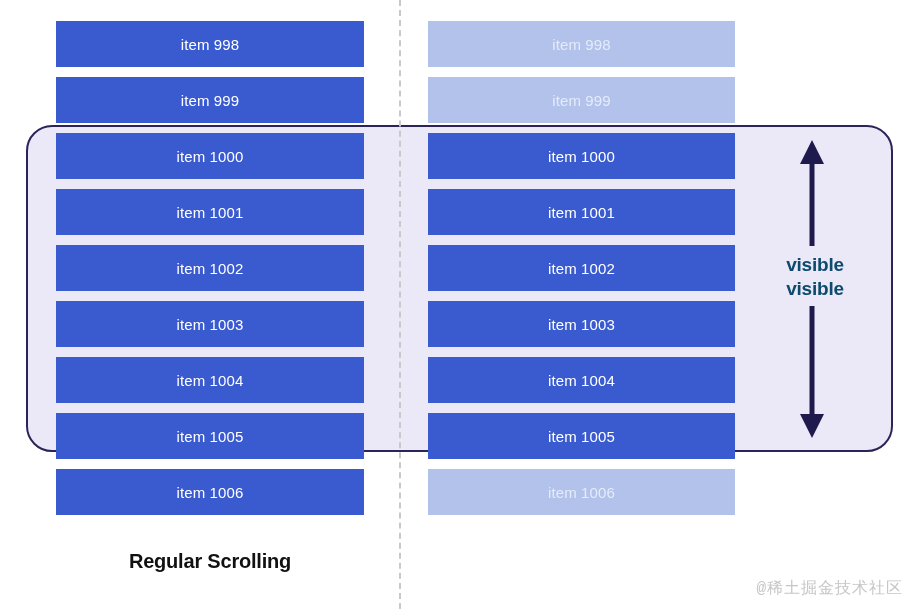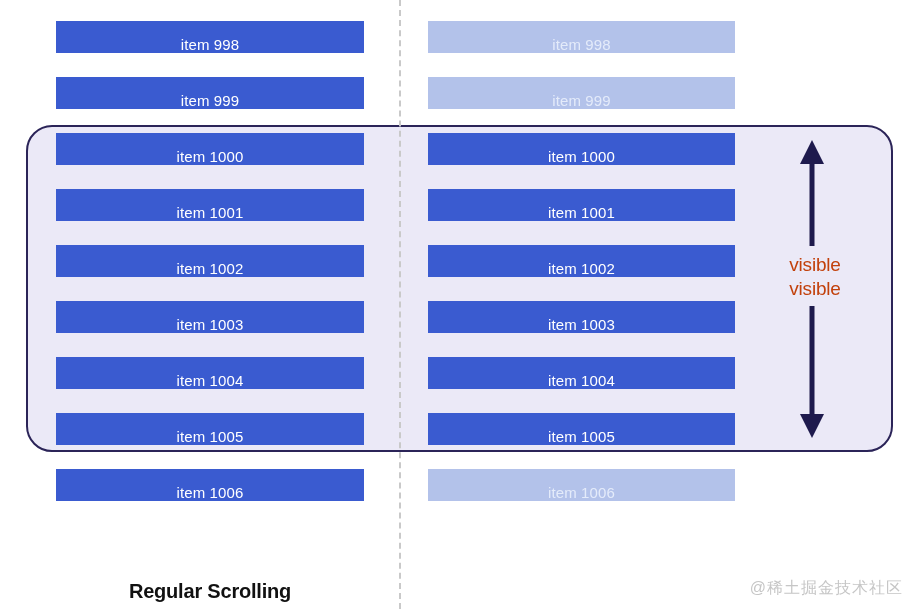--- a/index.html
+++ b/index.html
@@ -48,24 +48,24 @@
   .column {
     position: absolute;
     top: 0;
     width: 917px;
     height: 609px;
     pointer-events: none;
   }
 
   .item-bar {
     position: absolute;
-    height: 32px;
+    height: 46px;
     box-sizing: border-box;
     display: flex;
-    align-items: flex-end;
+    align-items: center;
     justify-content: center;
     color: #ffffff;
     font-size: 15px;
     font-weight: 400;
     letter-spacing: 0.1px;
     pointer-events: auto;
   }
 
   .col-left .item-bar {
     left: 56px;
@@ -97,51 +97,50 @@
     position: absolute;
     left: 0;
     top: 0;
   }
   .viewport-label {
     position: absolute;
     left: 0;
     top: 115px;
     width: 110px;
     text-align: center;
-    color: #c2410c;
+    color: #0c4a6e;
     font-size: 19px;
-    font-weight: normal;
+    font-weight: bold;
     line-height: 24px;
     letter-spacing: -0.2px;
     pointer-events: auto;
   }
 
   
   .caption {
     position: absolute;
     top: 550px;
     font-size: 20px;
     font-weight: bold;
     color: #111111;
     letter-spacing: -0.2px;
     text-align: center;
-    margin-top: 30px;
   }
   .caption-left  { left: 56px;  width: 308px; }
   .caption-right { left: 428px; width: 307px; }
 
   
   .watermark {
     position: absolute;
     right: 14px;
     bottom: 10px;
     font-size: 16px;
     color: #c6c6c6;
     letter-spacing: 1px;
-    font-family: Liberation Sans, sans-serif;
+    font-family: Liberation Mono, monospace;
   }
 </style>
 </head>
 <body>
 
 <div id="stage">
 
   <div class="viewport-box"></div>
 
   <div class="divider"></div>

